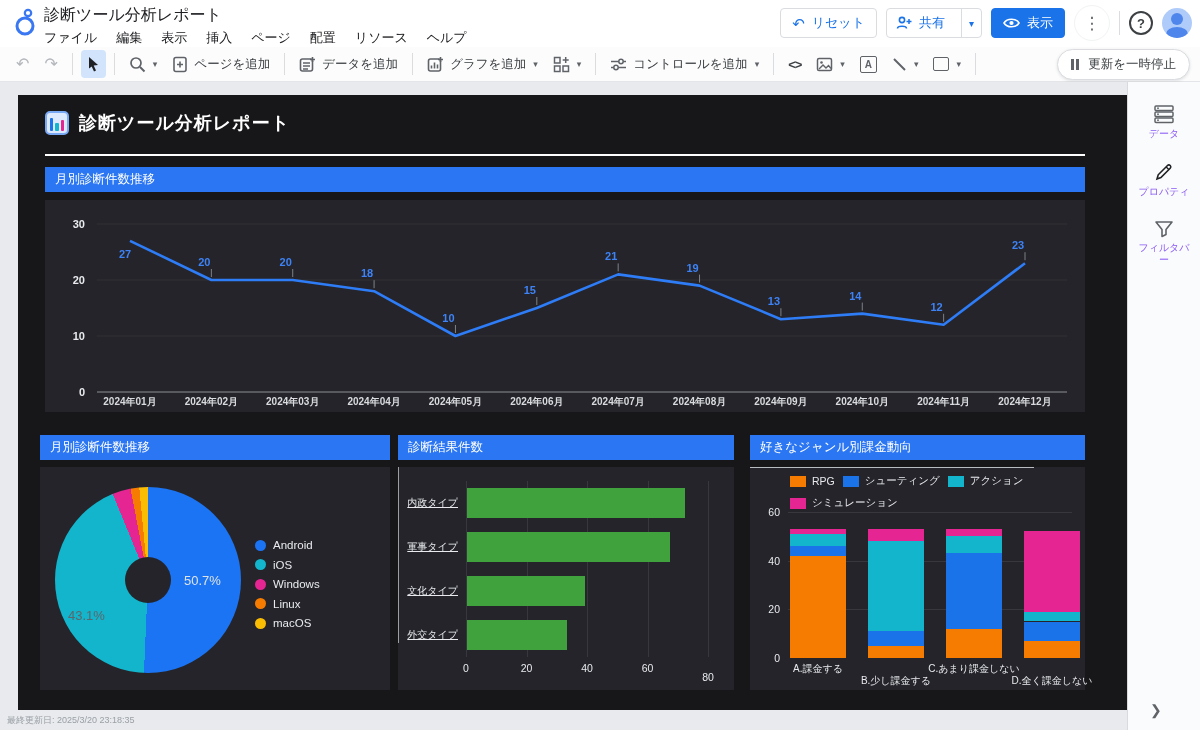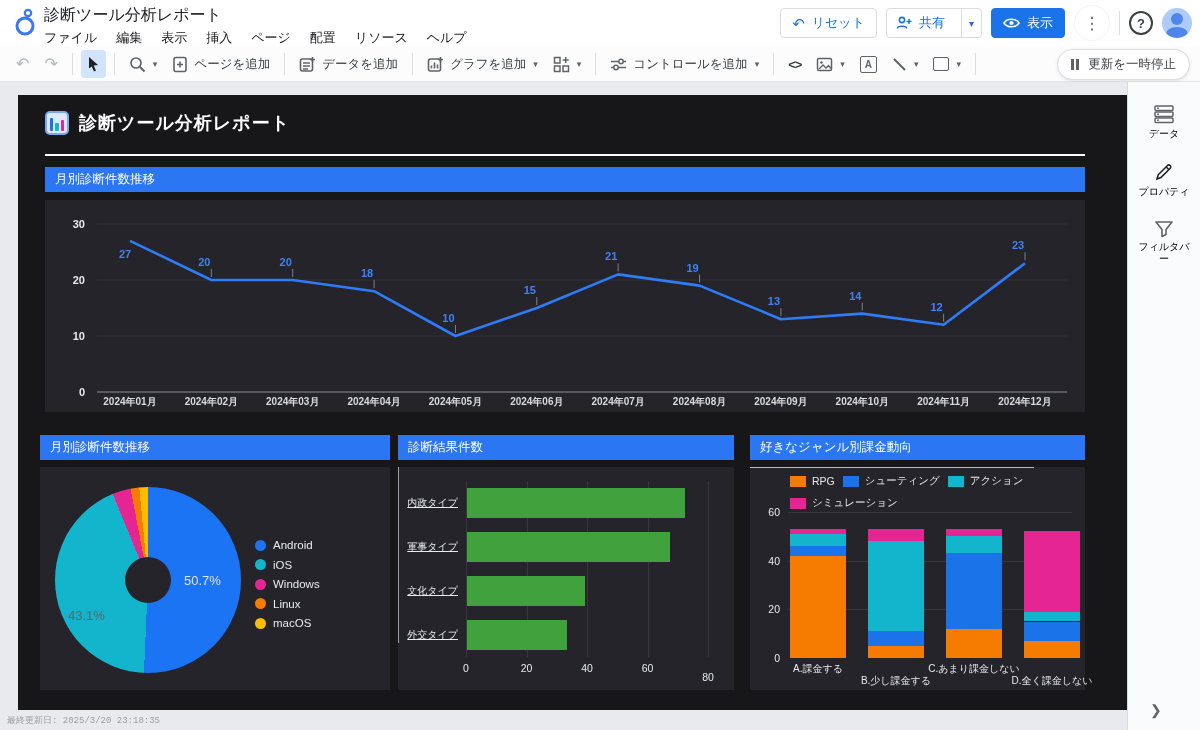--- a/index.html
+++ b/index.html
@@ -70,27 +70,27 @@
   .gridh{position:absolute;height:1px;background:rgba(255,255,255,.09);}
   .axis-tick{position:absolute;font-size:10.5px;color:#e8eaed;text-align:center;}
   
   .legend-top{position:absolute;display:flex;flex-wrap:wrap;column-gap:20px;row-gap:5px;gap:8px;}
   .legend-top .li{display:flex;align-items:center;gap:6px;font-size:10.5px;color:#e8eaed;}
   .legend-top .sw{width:16px;height:11px;flex:0 0 auto;}
   .stackseg{position:absolute;}
   .stack-xlabel{position:absolute;font-size:10px;color:#e8eaed;white-space:nowrap;transform:translateX(-50%);}
   
   .sidebar{position:absolute;top:82px;right:0;width:72px;height:648px;background:#fafbfc;border-left:1px solid #d8dadd;}
-  .side-item{margin:22px auto 0;width:60px;text-align:center;color:#000000;}
+  .side-item{margin:22px auto 0;width:60px;text-align:center;color:#8b5cf6;}
   .side-item .lbl{font-size:10px;margin-top:4px;line-height:12px;word-break:break-all;}
   .side-item svg{display:block;margin:0 auto;}
   .side-chevron{position:absolute;left:22px;bottom:12px;font-size:14px;color:#5f6368;}
   
   .statusbar{position:absolute;left:0;bottom:0;width:1128px;height:20px;font-size:9px;color:#9aa0a6;
-             display:flex;align-items:center;padding-left:7px;box-sizing:border-box;font-family:Liberation Mono, monospace;}
+             display:flex;align-items:center;padding-left:7px;box-sizing:border-box;}
 </style>
 </head>
 <body>
 
 <div class="appbar">
   <svg class="logo" viewBox="0 0 28 30">
     <circle cx="13" cy="18" r="8" fill="none" stroke="#3a77f2" stroke-width="3"></circle>
     <circle cx="16" cy="5" r="3.2" fill="none" stroke="#3a77f2" stroke-width="2.2"></circle>
   </svg>
   <div class="doc-title">診断ツール分析レポート</div>
@@ -424,20 +424,20 @@
     </svg>
     <div class="lbl">データ</div>
   </div>
   <div class="side-item">
     <svg width="20" height="20" viewBox="0 0 20 20">
       <path d="M3 17 L4.2 12.8 L13.5 3.5 A1.8 1.8 0 0 1 16.2 6.2 L6.9 15.5 Z" fill="none" stroke="#202124" stroke-width="1.6"></path>
       <path d="M12.2 5 L14.8 7.6" stroke="#202124" stroke-width="1.4"></path>
     </svg>
     <div class="lbl">プロパティ</div>
   </div>
-  <div class="side-item" style="width:54px;font-family:Liberation Mono, monospace;">
+  <div class="side-item" style="width:54px;">
     <svg width="20" height="18" viewBox="0 0 20 18">
       <path d="M2 2 L18 2 L12 9.5 L12 14.5 L8 16.5 L8 9.5 Z" fill="none" stroke="#5f6368" stroke-width="1.6" stroke-linejoin="round"></path>
     </svg>
     <div class="lbl">フィルタバー</div>
   </div>
   <div class="side-chevron">❯</div>
 </div>
 
 </body></html>

